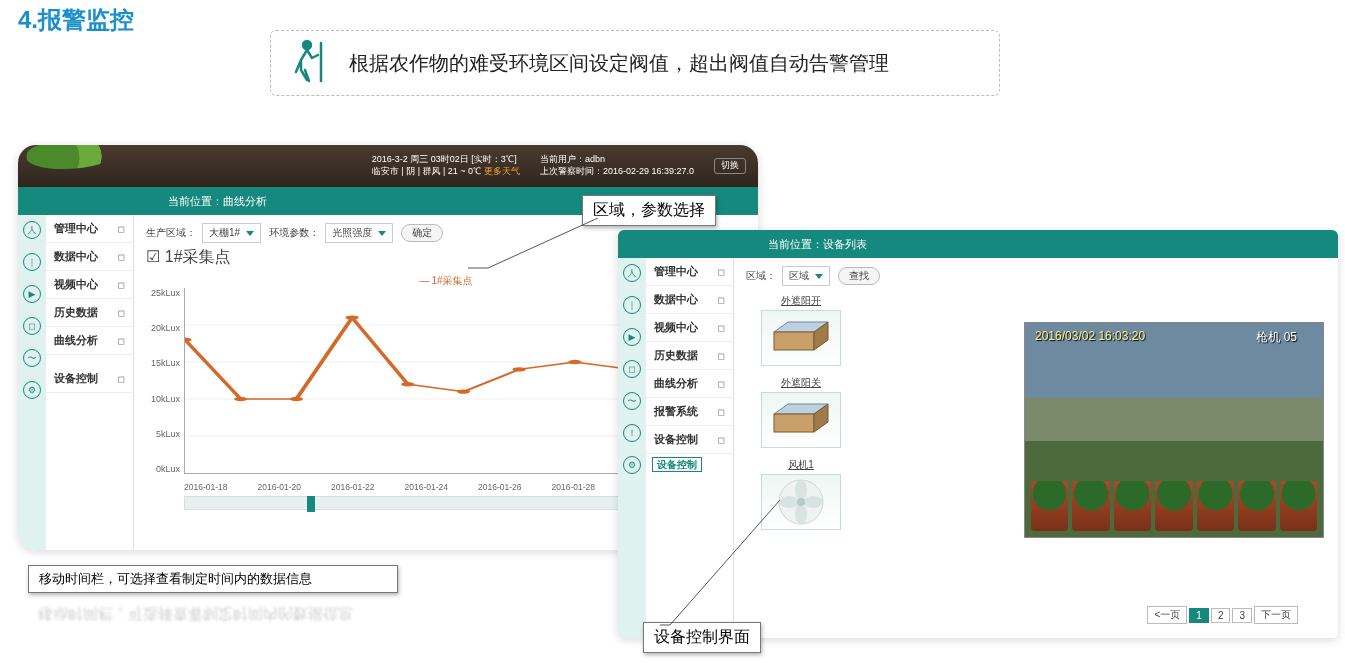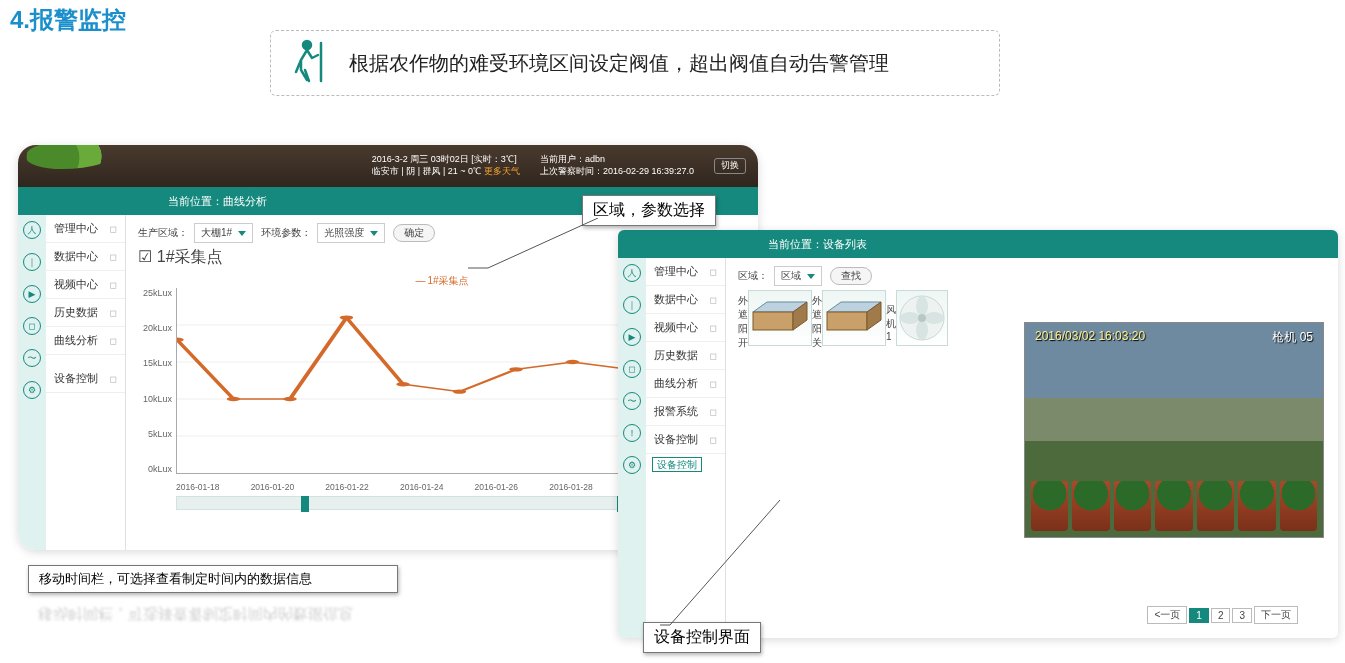--- a/index.html
+++ b/index.html
@@ -1,37 +1,37 @@
 <!DOCTYPE html>
 <html><head>
 <meta charset="utf-8">
 <style>
   * { box-sizing: border-box; margin: 0; padding: 0; }
   body { font-family: "Microsoft YaHei", Arial, sans-serif; background: #fff; width: 1345px; height: 663px; position: relative; overflow: hidden; }
 
-  .title { position: absolute; top: 4px; left: 10px; font-size: 24px; font-weight: bold; color: #1a8fcc; }
+  .title { position: absolute; top: 4px; left: 18px; font-size: 24px; font-weight: bold; color: #1a8fcc; }
 
   .desc-box { position: absolute; top: 30px; left: 270px; width: 730px; height: 66px; border: 1px dashed #bbb; border-radius: 6px; display: flex; align-items: center; padding: 0 20px; gap: 20px; }
   .hiker-icon { color: #16897e; }
   .desc-text { font-size: 20px; color: #222; white-space: nowrap; }
 
   .panel-a { position: absolute; top: 145px; left: 18px; width: 740px; height: 405px; background: #fff; border-radius: 18px; overflow: hidden; box-shadow: 0 2px 10px rgba(0,0,0,.15); }
   .panel-b { position: absolute; top: 230px; left: 618px; width: 720px; height: 408px; background: #fff; border-radius: 6px; overflow: hidden; box-shadow: 0 2px 10px rgba(0,0,0,.15); }
 
   .hdr { height: 42px; background: linear-gradient(#4a3a2e,#2f261e); color: #fff; display: flex; align-items: center; font-size: 10px; padding: 0 12px; gap: 18px; position: relative; }
   .hdr .leaf { position:absolute; left:8px; top:-4px; width:90px; height:28px; background: radial-gradient(circle at 30% 60%, #4a8a2a 0 40%, transparent 41%), radial-gradient(circle at 60% 55%, #69aa3a 0 38%, transparent 39%); border-radius: 50% 40% 60% 40%; }
   .hdr .info { margin-left:auto; display:flex; gap:20px; font-size:9px; line-height:1.3; }
   .hdr .info div { display:flex; flex-direction:column; }
 
   .bc { height: 28px; background:#16897e; color:#fff; font-size:11px; display:flex; align-items:center; padding:0 150px; }
 
   .body { display:flex; height: calc(100% - 70px); background:#fff; }
   .iconcol { width:28px; background:#dff2f0; display:flex; flex-direction:column; align-items:center; padding-top:6px; gap:14px; }
   .iconcol span { width:18px; height:18px; border:1.5px solid #16897e; border-radius:50%; display:flex; align-items:center; justify-content:center; font-size:9px; color:#16897e; }
-  .nav { width:80px; border-right:1px solid #e0e0e0; font-size:11px; }
+  .nav { width:88px; border-right:1px solid #e0e0e0; font-size:11px;font-weight:bold; }
   .nav-item { height:28px; display:flex; align-items:center; justify-content:space-between; padding:0 8px; color:#333; border-bottom:1px solid #eee; cursor:pointer; }
   .nav-item .car { color:#aaa; font-size:9px; }
   .nav .gap { height:10px; background:#fff; border:none; }
   .main { flex:1; padding:8px 12px; position:relative; font-size:10px; color:#444; }
 
   .ctrlrow { display:flex; align-items:center; gap:8px; margin-bottom:4px; }
   .sel { display:inline-flex; align-items:center; gap:6px; font-size:10px; }
   .sel .box { border:1px solid #ccc; padding:2px 6px; display:inline-flex; align-items:center; gap:6px; background:#fff; }
   .sel .tri { width:0;height:0;border-left:4px solid transparent;border-right:4px solid transparent;border-top:5px solid #16897e; }
   .btn { border:1px solid #bbb; border-radius:10px; padding:1px 10px; font-size:10px; background:#f5f5f5; cursor:pointer; }
@@ -47,27 +47,27 @@
   .slider .h1 { position:absolute; left:22%; top:-1px; width:8px; height:16px; background:#16897e; }
   .slider .h2 { position:absolute; left:78%; top:-1px; width:8px; height:16px; background:#16897e; }
 
   .callout { position:absolute; background:#fff; border:1px solid #777; padding:4px 10px; font-size:16px; box-shadow:1px 2px 4px rgba(0,0,0,.3); }
   .callout.a { top:195px; left:582px; }
   .callout.c { top:565px; left:28px; width:370px; font-size:13px; }
   .callout.c-ref { top:600px; left:28px; width:430px; font-size:15px; filter:blur(1px); opacity:.4; transform:scaleY(-1); border:none; box-shadow:none; color:#888; }
   .callout.d { top:622px; left:608px;margin-left:35px; }
 
   
-  .dev-col { width:110px; display:flex; flex-direction:row; align-items:center; font-size:10px; }
+  .dev-col { width:110px; display:flex; flex-direction:column; align-items:center; font-size:10px;text-decoration:underline; }
   .dev-lbl { margin:4px 0 2px; }
   .dev-box { width:80px; height:56px; border:1px solid #c9dbd8; background:linear-gradient(#eef6f4,#fff); display:flex; align-items:center; justify-content:center; margin-bottom:6px; }
   .dev-box svg { display:block; }
   .vid { position:absolute; top:64px; right:14px; width:300px; height:216px; background:linear-gradient(180deg,#6e8aa0 0 35%, #7a8a6a 35% 55%, #4d6a3d 55% 100%); border:1px solid #888; }
   .vid .ts { position:absolute; top:6px; left:10px; color:#ffef8a; font-size:12px; text-shadow:1px 1px 1px #000; }
-  .vid .cam { position:absolute; top:6px; right:10px; color:#fff; font-size:12px; text-shadow:1px 1px 1px #000; }
+  .vid .cam { position:absolute; top:6px; right:26px; color:#fff; font-size:12px; text-shadow:1px 1px 1px #000; }
   .vid .pots { position:absolute; bottom:6px; left:6px; right:6px; height:50px; display:flex; gap:4px; }
   .vid .pot { flex:1; background:radial-gradient(circle at 50% 25%, #2c6a2a 0 40%, transparent 41%), linear-gradient(#a84a2a,#7a3018); border-radius:2px 2px 4px 4px; }
   .pager { position:absolute; bottom:14px; right:40px; display:flex; gap:2px; font-size:10px; align-items:center; }
   .pager span { border:1px solid #bbb; padding:1px 6px; background:#fff; cursor:pointer; }
   .pager .act { background:#16897e; color:#fff; border-color:#16897e; }
 </style>
 </head>
 <body>
 
 <div class="title">4.报警监控</div>

